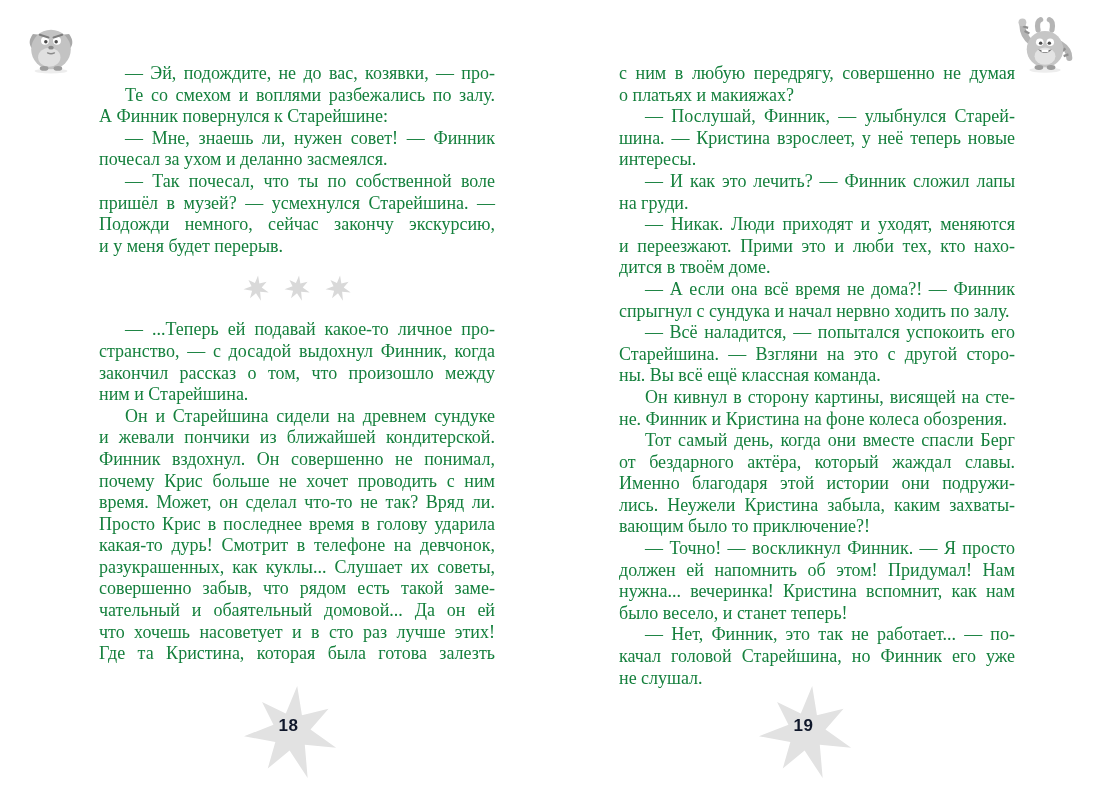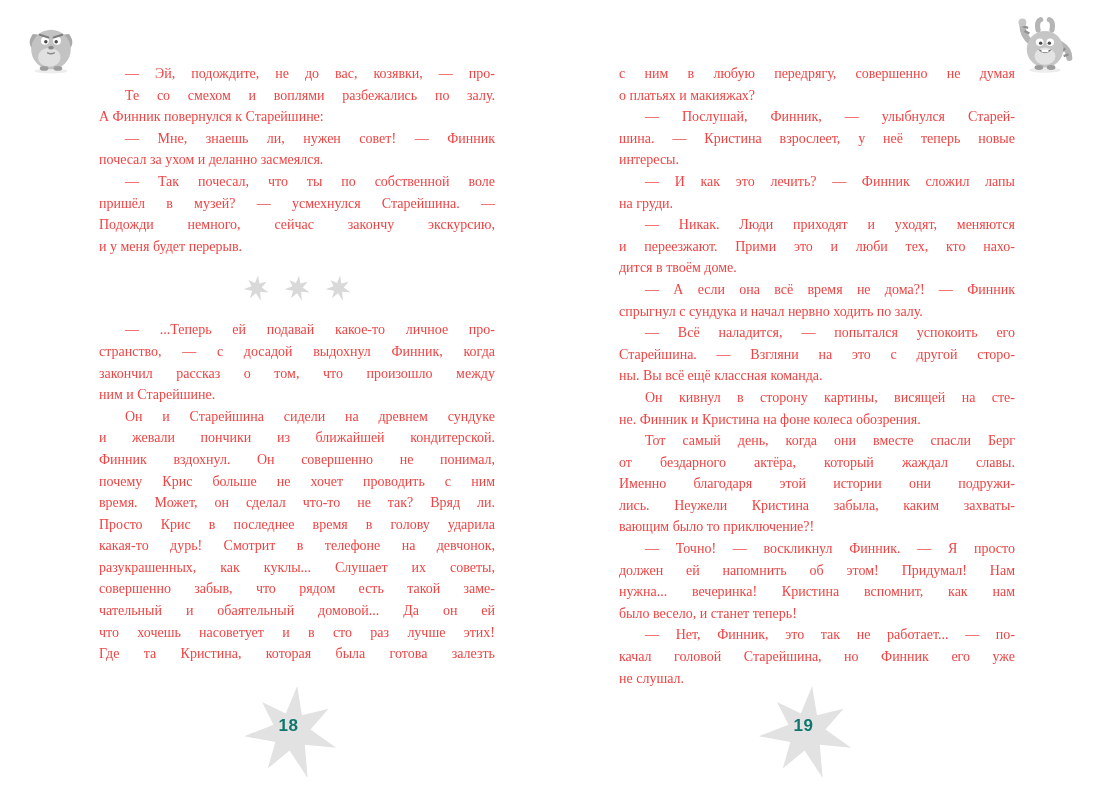--- a/index.html
+++ b/index.html
@@ -3,21 +3,21 @@
 <meta charset="utf-8">
 <style>
   html,body{margin:0;padding:0;}
   body{
     width:1100px;height:797px;position:relative;overflow:hidden;
     background:#ffffff;
     font-family:"Liberation Serif", serif;
   }
   .page-col{
     position:absolute;top:63px;width:396px;
-    font-size:14px;line-height:21.6px;color:#ef4444;
+    font-size:18px;line-height:21.6px;color:#15803d;
   }
   .page-col.left{left:99px;}
   .page-col.right{left:619px;}
   .para{margin:0;}
   .line{
     text-align:justify;
     text-align-last:justify;
     -moz-text-align-last:justify;
     height:21.6px;
   }
@@ -28,21 +28,21 @@
     display:flex;align-items:center;justify-content:center;gap:14px;
   }
   .sep-star{width:27px;height:26px;display:block;}
   .page-star{position:absolute;width:101px;height:95px;}
   .page-star.left-star{left:241px;top:684px;}
   .page-star.right-star{left:756px;top:684px;}
   .page-star svg{width:100%;height:100%;display:block;}
   .page-star .num{
     position:absolute;left:47%;top:44%;transform:translate(-50%,-50%);
     font-family:"Liberation Sans", sans-serif;font-weight:bold;
-    font-size:17px;color:#0f766e;letter-spacing:0.5px;
+    font-size:17px;color:#0f172a;letter-spacing:0.5px;
   }
   .mascot{position:absolute;}
   .mascot.left-mascot{left:20px;top:14px;width:62px;height:64px;}
   .mascot.right-mascot{left:1012px;top:12px;width:66px;height:64px;}
   .mascot svg{width:100%;height:100%;display:block;}
 </style>
 </head>
 <body>
 
 <div class="mascot left-mascot">
@@ -114,21 +114,21 @@
         <polygon points="56,2 61,33 89,26 70,48 97,67 64,64 67,99 48,70 25,89 33,61 0,55 31,43 19,19 44,31" fill="#d9d9d9"></polygon>
       </svg>
       <svg viewBox="0 0 100 100" class="sep-star">
         <polygon points="56,2 61,33 89,26 70,48 97,67 64,64 67,99 48,70 25,89 33,61 0,55 31,43 19,19 44,31" fill="#d9d9d9"></polygon>
       </svg>
     </div>
     <div class="para">
       <div class="line indent">— ...Теперь ей подавай какое-то личное про-</div>
       <div class="line">странство, — с досадой выдохнул Финник, когда</div>
       <div class="line">закончил рассказ о том, что произошло между</div>
-      <div class="line end">ним и Старейшине.</div>
+      <div class="line end">ним и Старейшина.</div>
     </div>
     <div class="para">
       <div class="line indent">Он и Старейшина сидели на древнем сундуке</div>
       <div class="line">и жевали пончики из ближайшей кондитерской.</div>
       <div class="line">Финник вздохнул. Он совершенно не понимал,</div>
       <div class="line">почему Крис больше не хочет проводить с ним</div>
       <div class="line">время. Может, он сделал что-то не так? Вряд ли.</div>
       <div class="line">Просто Крис в последнее время в голову ударила</div>
       <div class="line">какая-то дурь! Смотрит в телефоне на девчонок,</div>
       <div class="line">разукрашенных, как куклы... Слушает их советы,</div>

